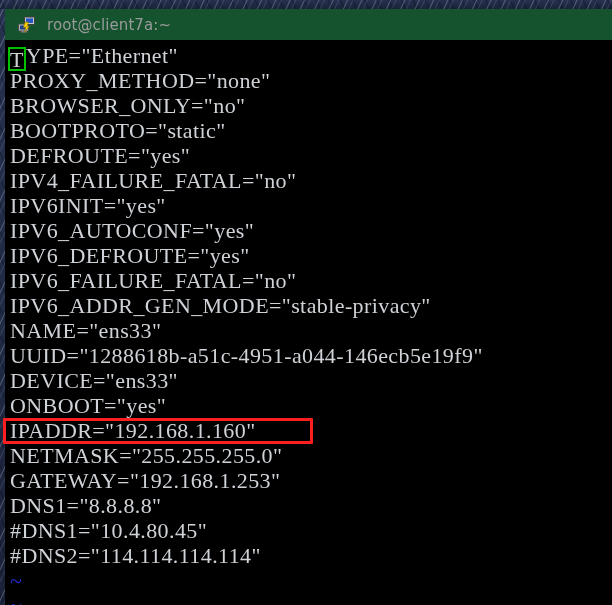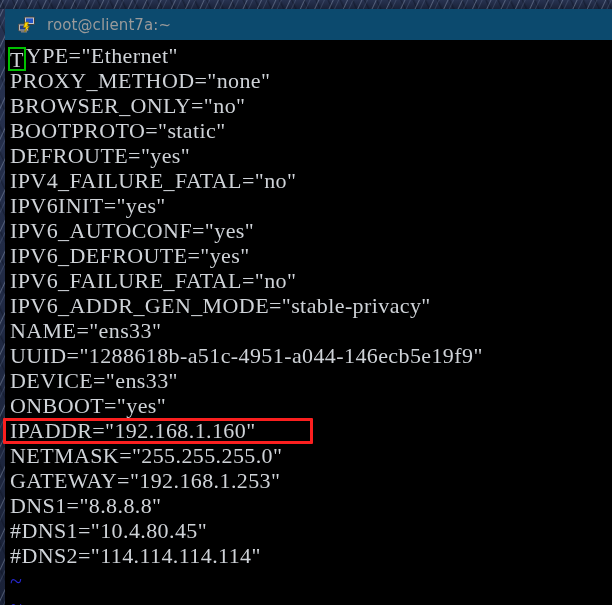--- a/index.html
+++ b/index.html
@@ -52,21 +52,21 @@
   #desktop-left-strip {
     left: 0; top: 9px;
     width: 5px; height: 596px;
   }
 
   
   #titlebar {
     position: absolute;
     left: 5px; top: 9px;
     width: 607px; height: 31px;
-    background: #0c4a6e;
+    background: #14532d;
     display: flex;
     align-items: center;
     box-sizing: border-box;
     padding-left: 12px;
   }
   #title-icon {
     width: 20px; height: 20px;
     flex: 0 0 20px;
     margin-right: 10px;
     position: relative;

